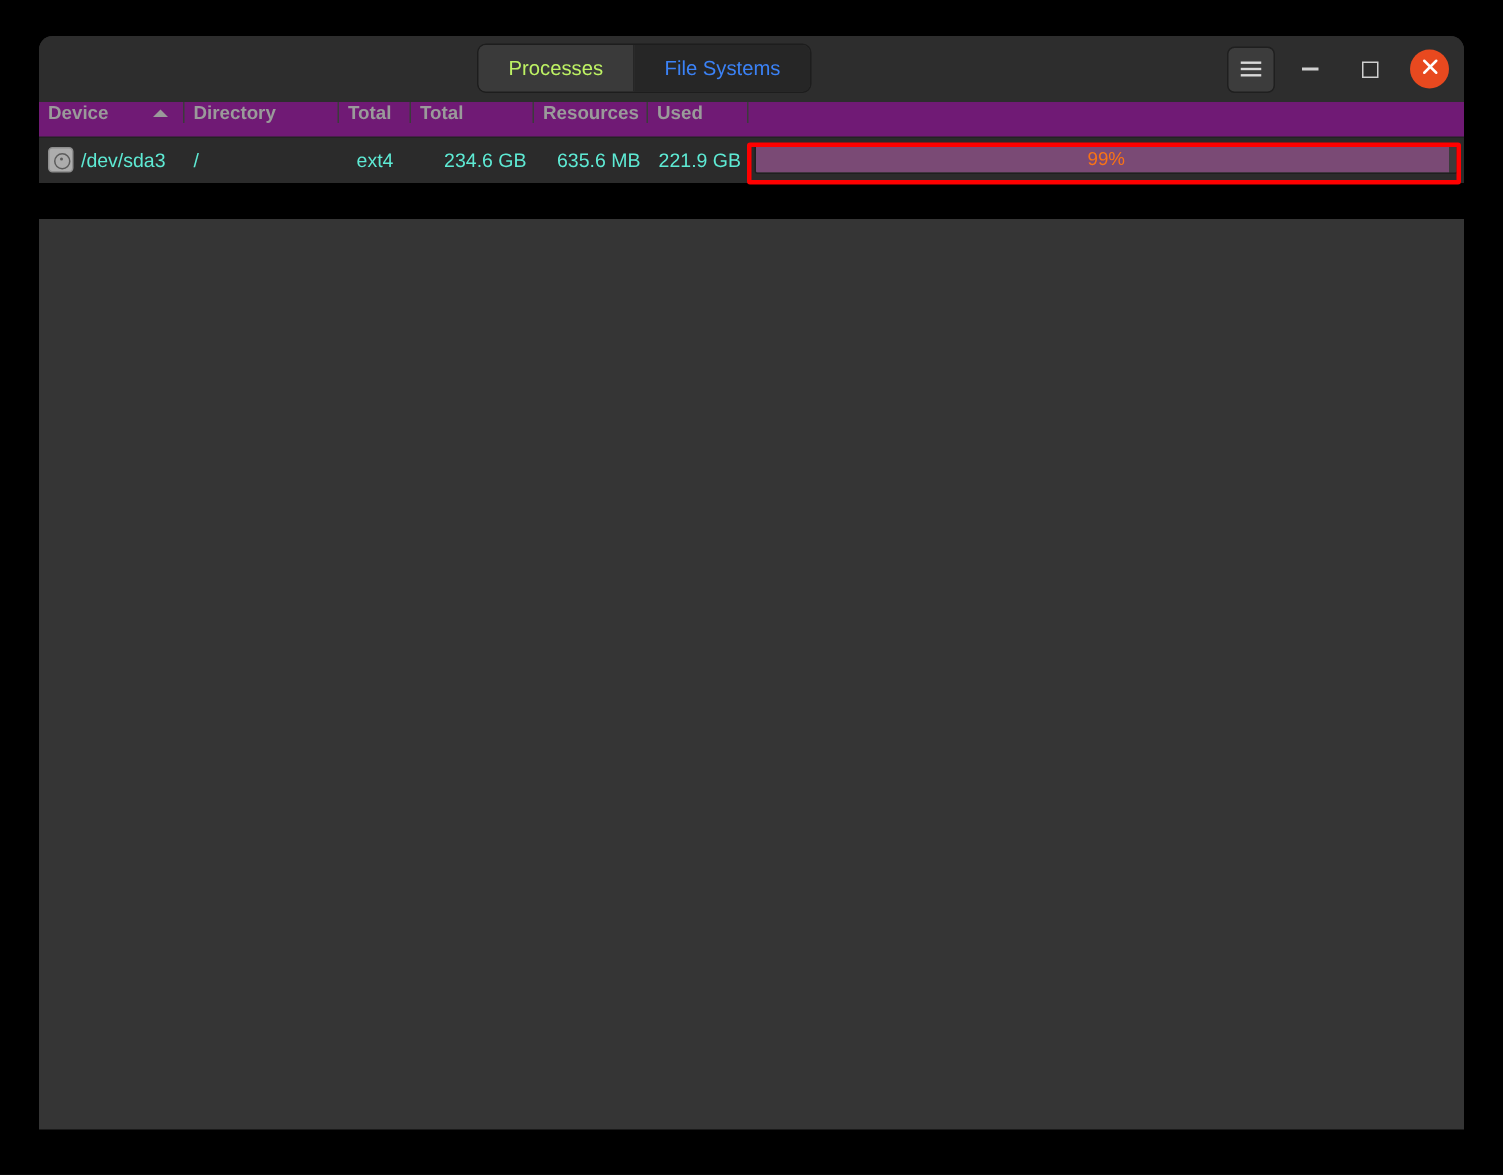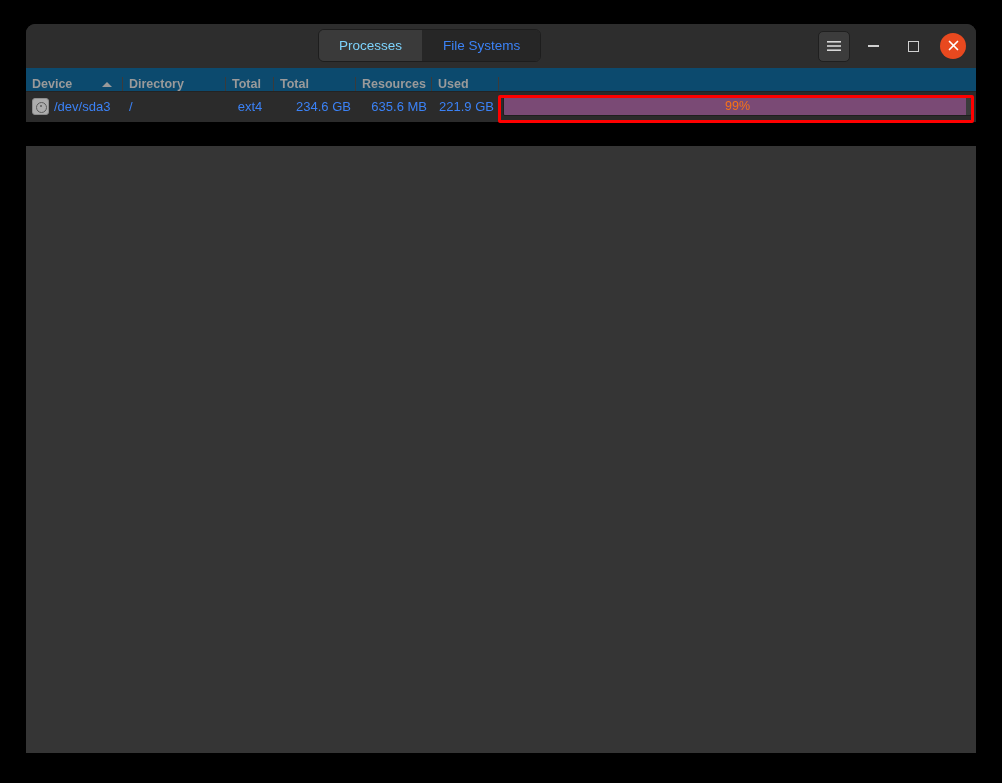--- a/index.html
+++ b/index.html
@@ -41,21 +41,21 @@
     background: #353535;
     border: 1px solid #1d1d1d;
     border-radius: 6px;
     overflow: hidden;
   }
   .tab {
     display: flex; align-items: center; justify-content: center;
     padding: 0 20px;
     height: 100%;
     font-size: 13.5px;
-    color: #7dd3fc;
+    color: #bef264;
     background: #3a3a3a;
     border-right: 1px solid #262626;
     white-space: nowrap;
     cursor: pointer;
   }
   .tab:last-child { border-right: none; }
   .tab.active {
     background: #262626;
     color: #3b82f6;
   }
@@ -91,22 +91,22 @@
     background: #e8491f;
     color: #fff;
   }
   .dash { width: 11px; height: 1.5px; background: #d0d0d0; display:block; }
   .sq { width: 11px; height: 11px; border: 1.5px solid #d0d0d0; display:block; }
 
   
   .thead {
     display: flex;
     height: 24px;
-    background: #0c4a6e;
-    align-items: flex-end;
+    background: #701a75;
+    align-items: flex-start;
     border-bottom: 1px solid #232323;
   }
   .th {
     display: flex;
     align-items: center;
     font-size: 12.5px;
     font-weight: bold;
     color: #9a9a9a;
     padding-left: 6px;
     border-right: 1px solid #3b3b3b;
@@ -127,21 +127,21 @@
   .trow {
     display: flex;
     height: 28px;
     align-items: stretch;
     background: #2b2b2b;
   }
   .td {
     display: flex;
     align-items: center;
     font-size: 13px;
-    color: #3b82f6;
+    color: #5eead4;
     padding-left: 6px;
     white-space: nowrap;
     overflow: hidden;
   }
   .td.num { justify-content: flex-end; padding-right: 5px; padding-left: 0; }
   .td.center { justify-content: center; padding-left: 0; }
 
   
   .c-device    { width: 97px; }
   .c-directory { width: 103px; }

